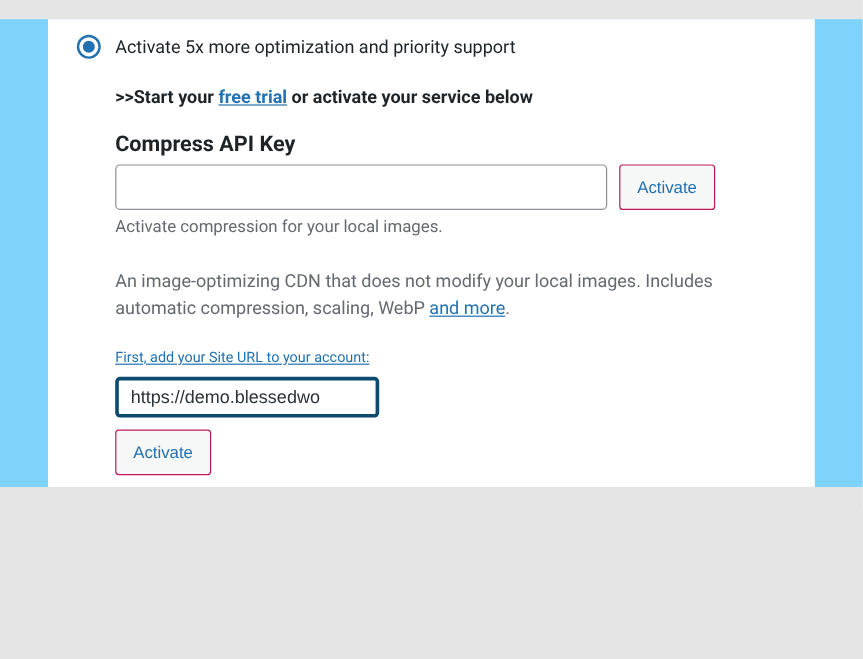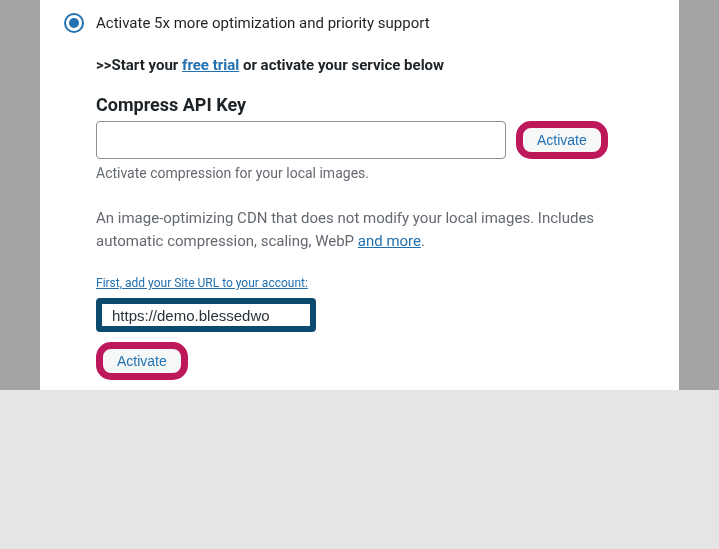--- a/index.html
+++ b/index.html
@@ -8,24 +8,25 @@
       padding: 0;
     }
     body {
       font-family: -apple-system, BlinkMacSystemFont, "Segoe UI", Roboto, Helvetica, Arial, sans-serif;
       background: #e5e5e5;
       padding: 0;
       font-size: 14px;
       color: #1d2327;
     }
     .outer {
-      background: #a3a3a3;
+      background: #7dd3fc;
       padding: 0 40px;
       width: 719px;
       height: 390px;
+      margin-top: 16px;
     }
     .panel {
       background: #fff;
       padding: 12px 24px 24px 24px;
       height: 100%;
     }
     .radio-option {
       display: flex;
       align-items: flex-start;
       gap: 12px;
@@ -97,22 +98,22 @@
       height: 38px;
       border: 1px solid #8c8f94;
       border-radius: 4px;
       padding: 0 10px;
       font-size: 14px;
       background: #fff;
     }
     .btn {
       height: 38px;
       padding: 0 14px;
-      border: 7px solid #be185d;
-      border-radius: 15px;
+      border: 1px solid #be185d;
+      border-radius: 3px;
       background: #f6f7f7;
       color: #2271b1;
       font-size: 14px;
       cursor: pointer;
     }
     .helper-text {
       color: #646970;
       font-size: 14px;
       margin-bottom: 26px;
     }
@@ -130,21 +131,21 @@
       margin-bottom: 8px;
     }
     .link-line a {
       color: #2271b1;
       text-decoration: underline;
       font-size: 12px;
     }
     .url-input {
       width: 220px;
       height: 34px;
-      border: 6px solid #0c4a6e;
+      border: 3px solid #0c4a6e;
       border-radius: 4px;
       padding: 0 10px;
       font-size: 15px;
       background: #fff;
       display: block;
       margin-bottom: 10px;
       color: #2c3338;
     }
     .second-option {
       margin-top: 32px;

